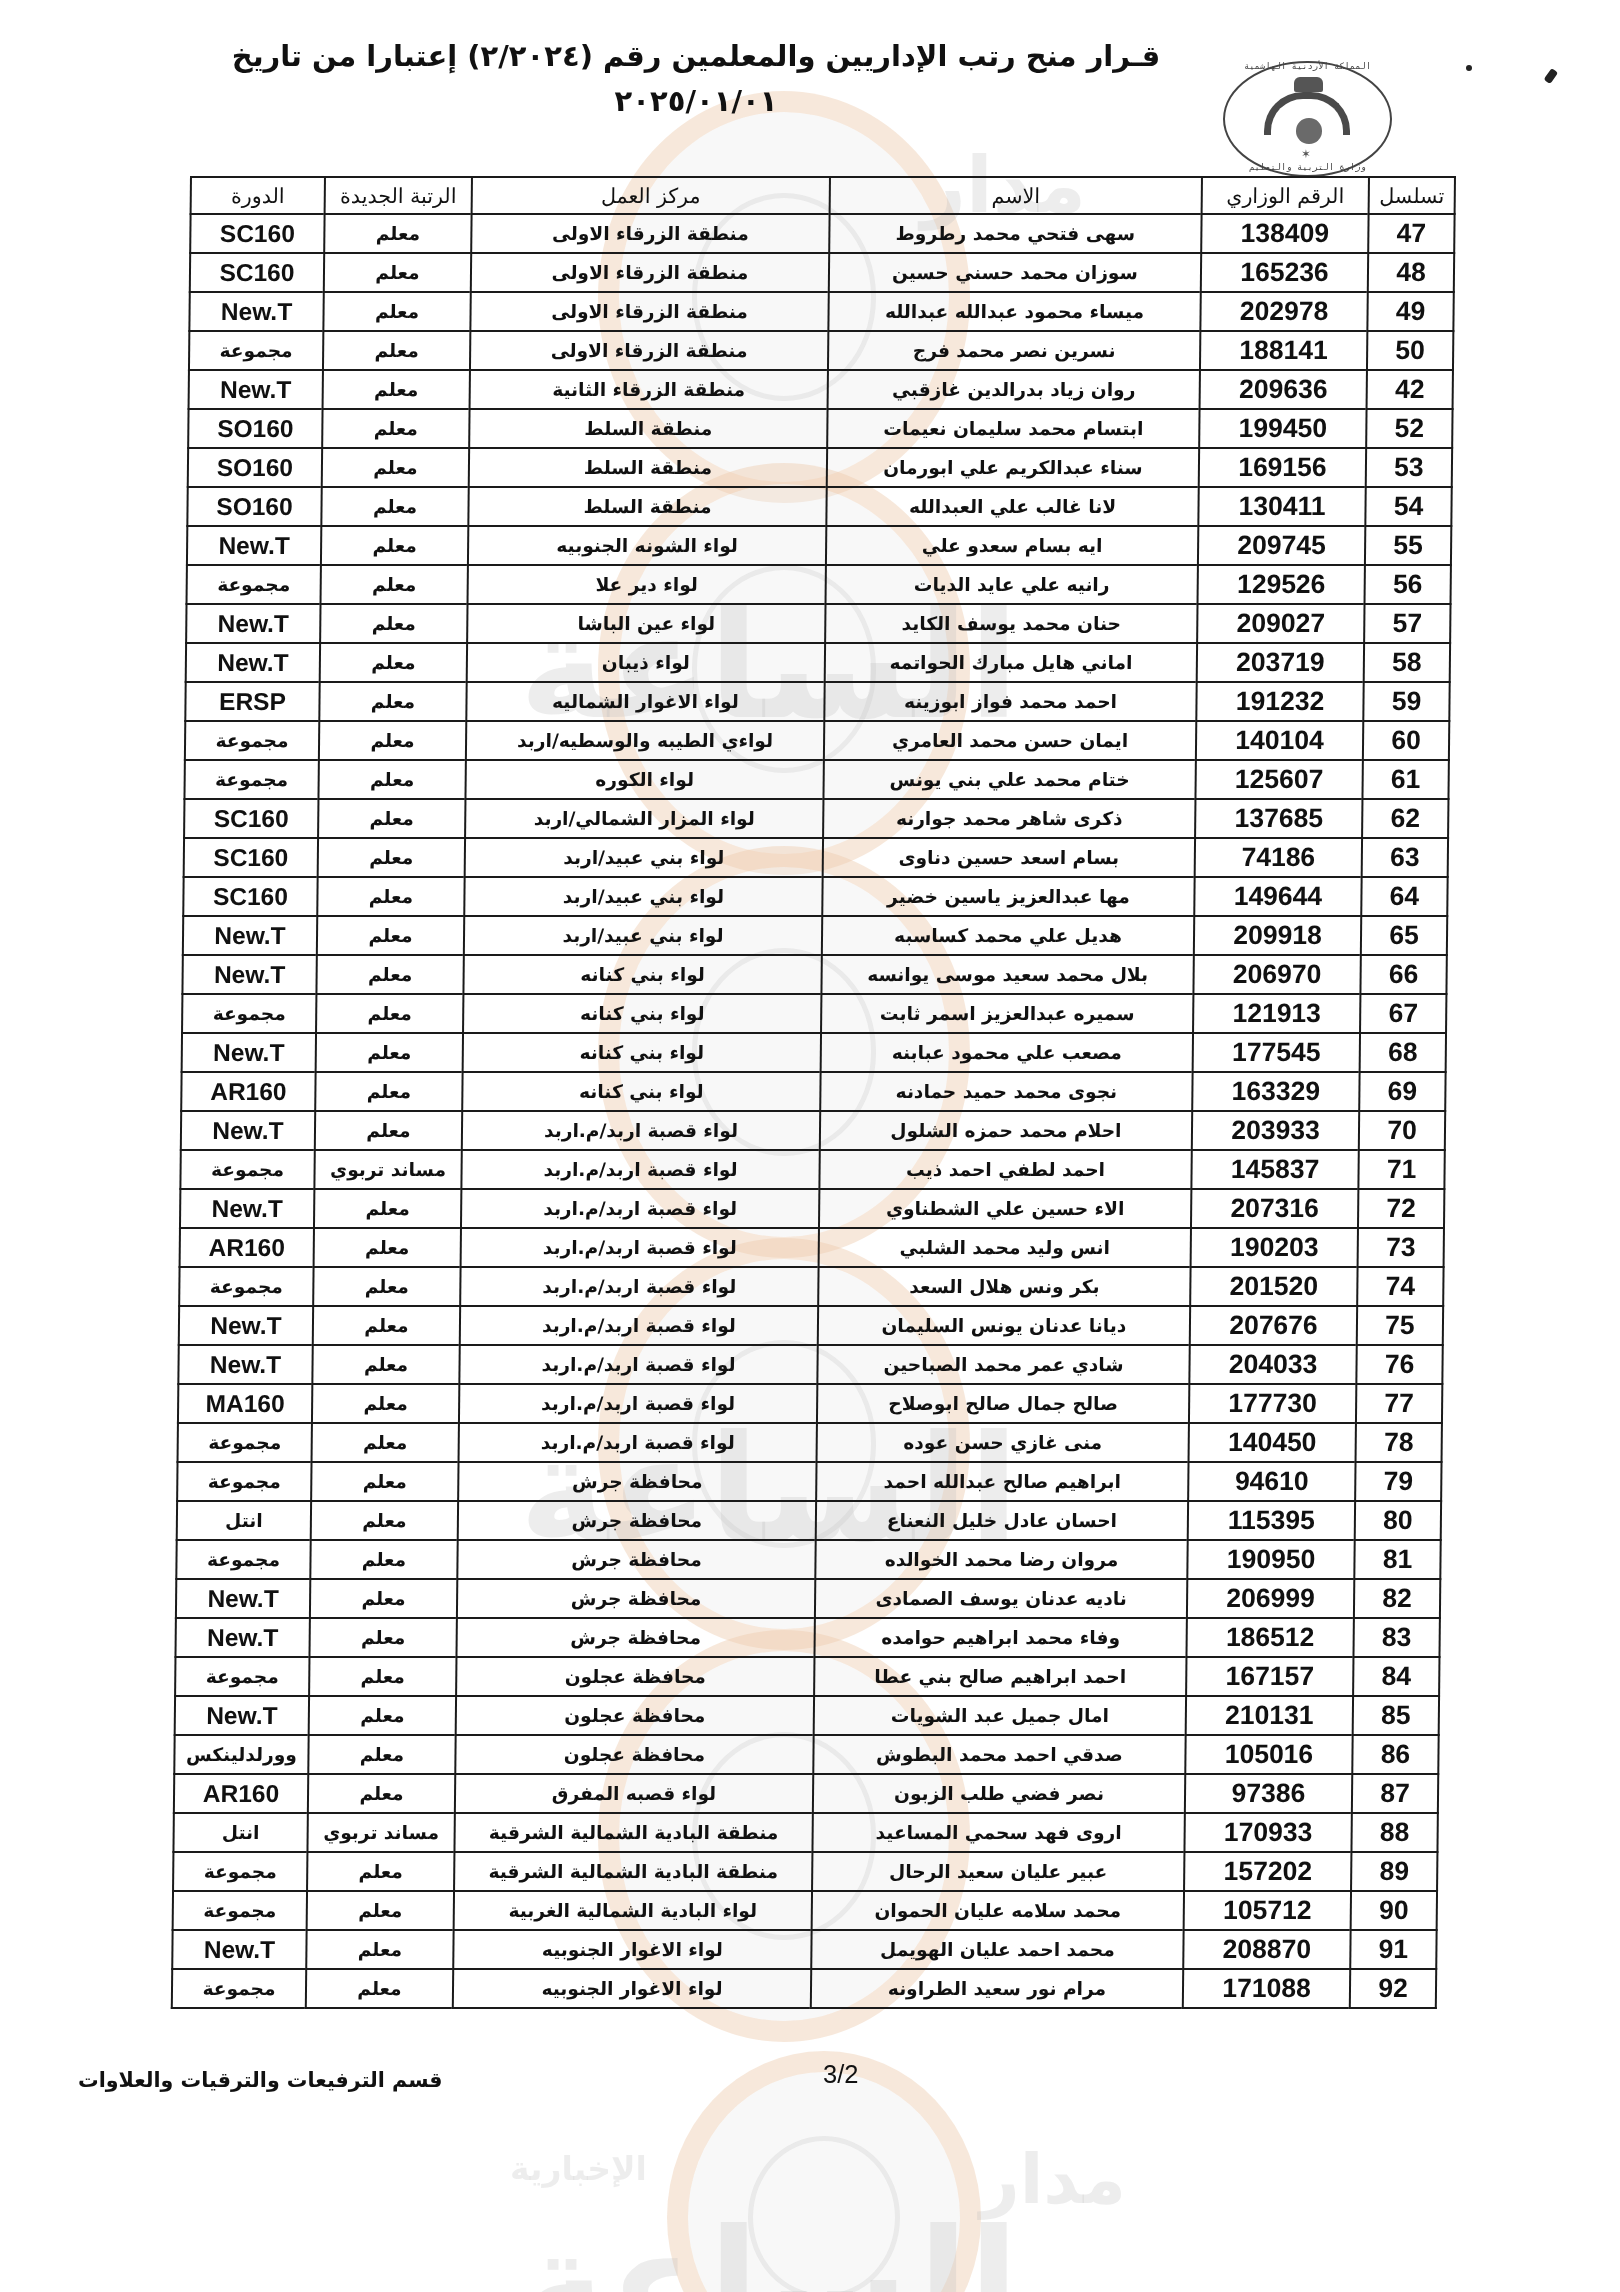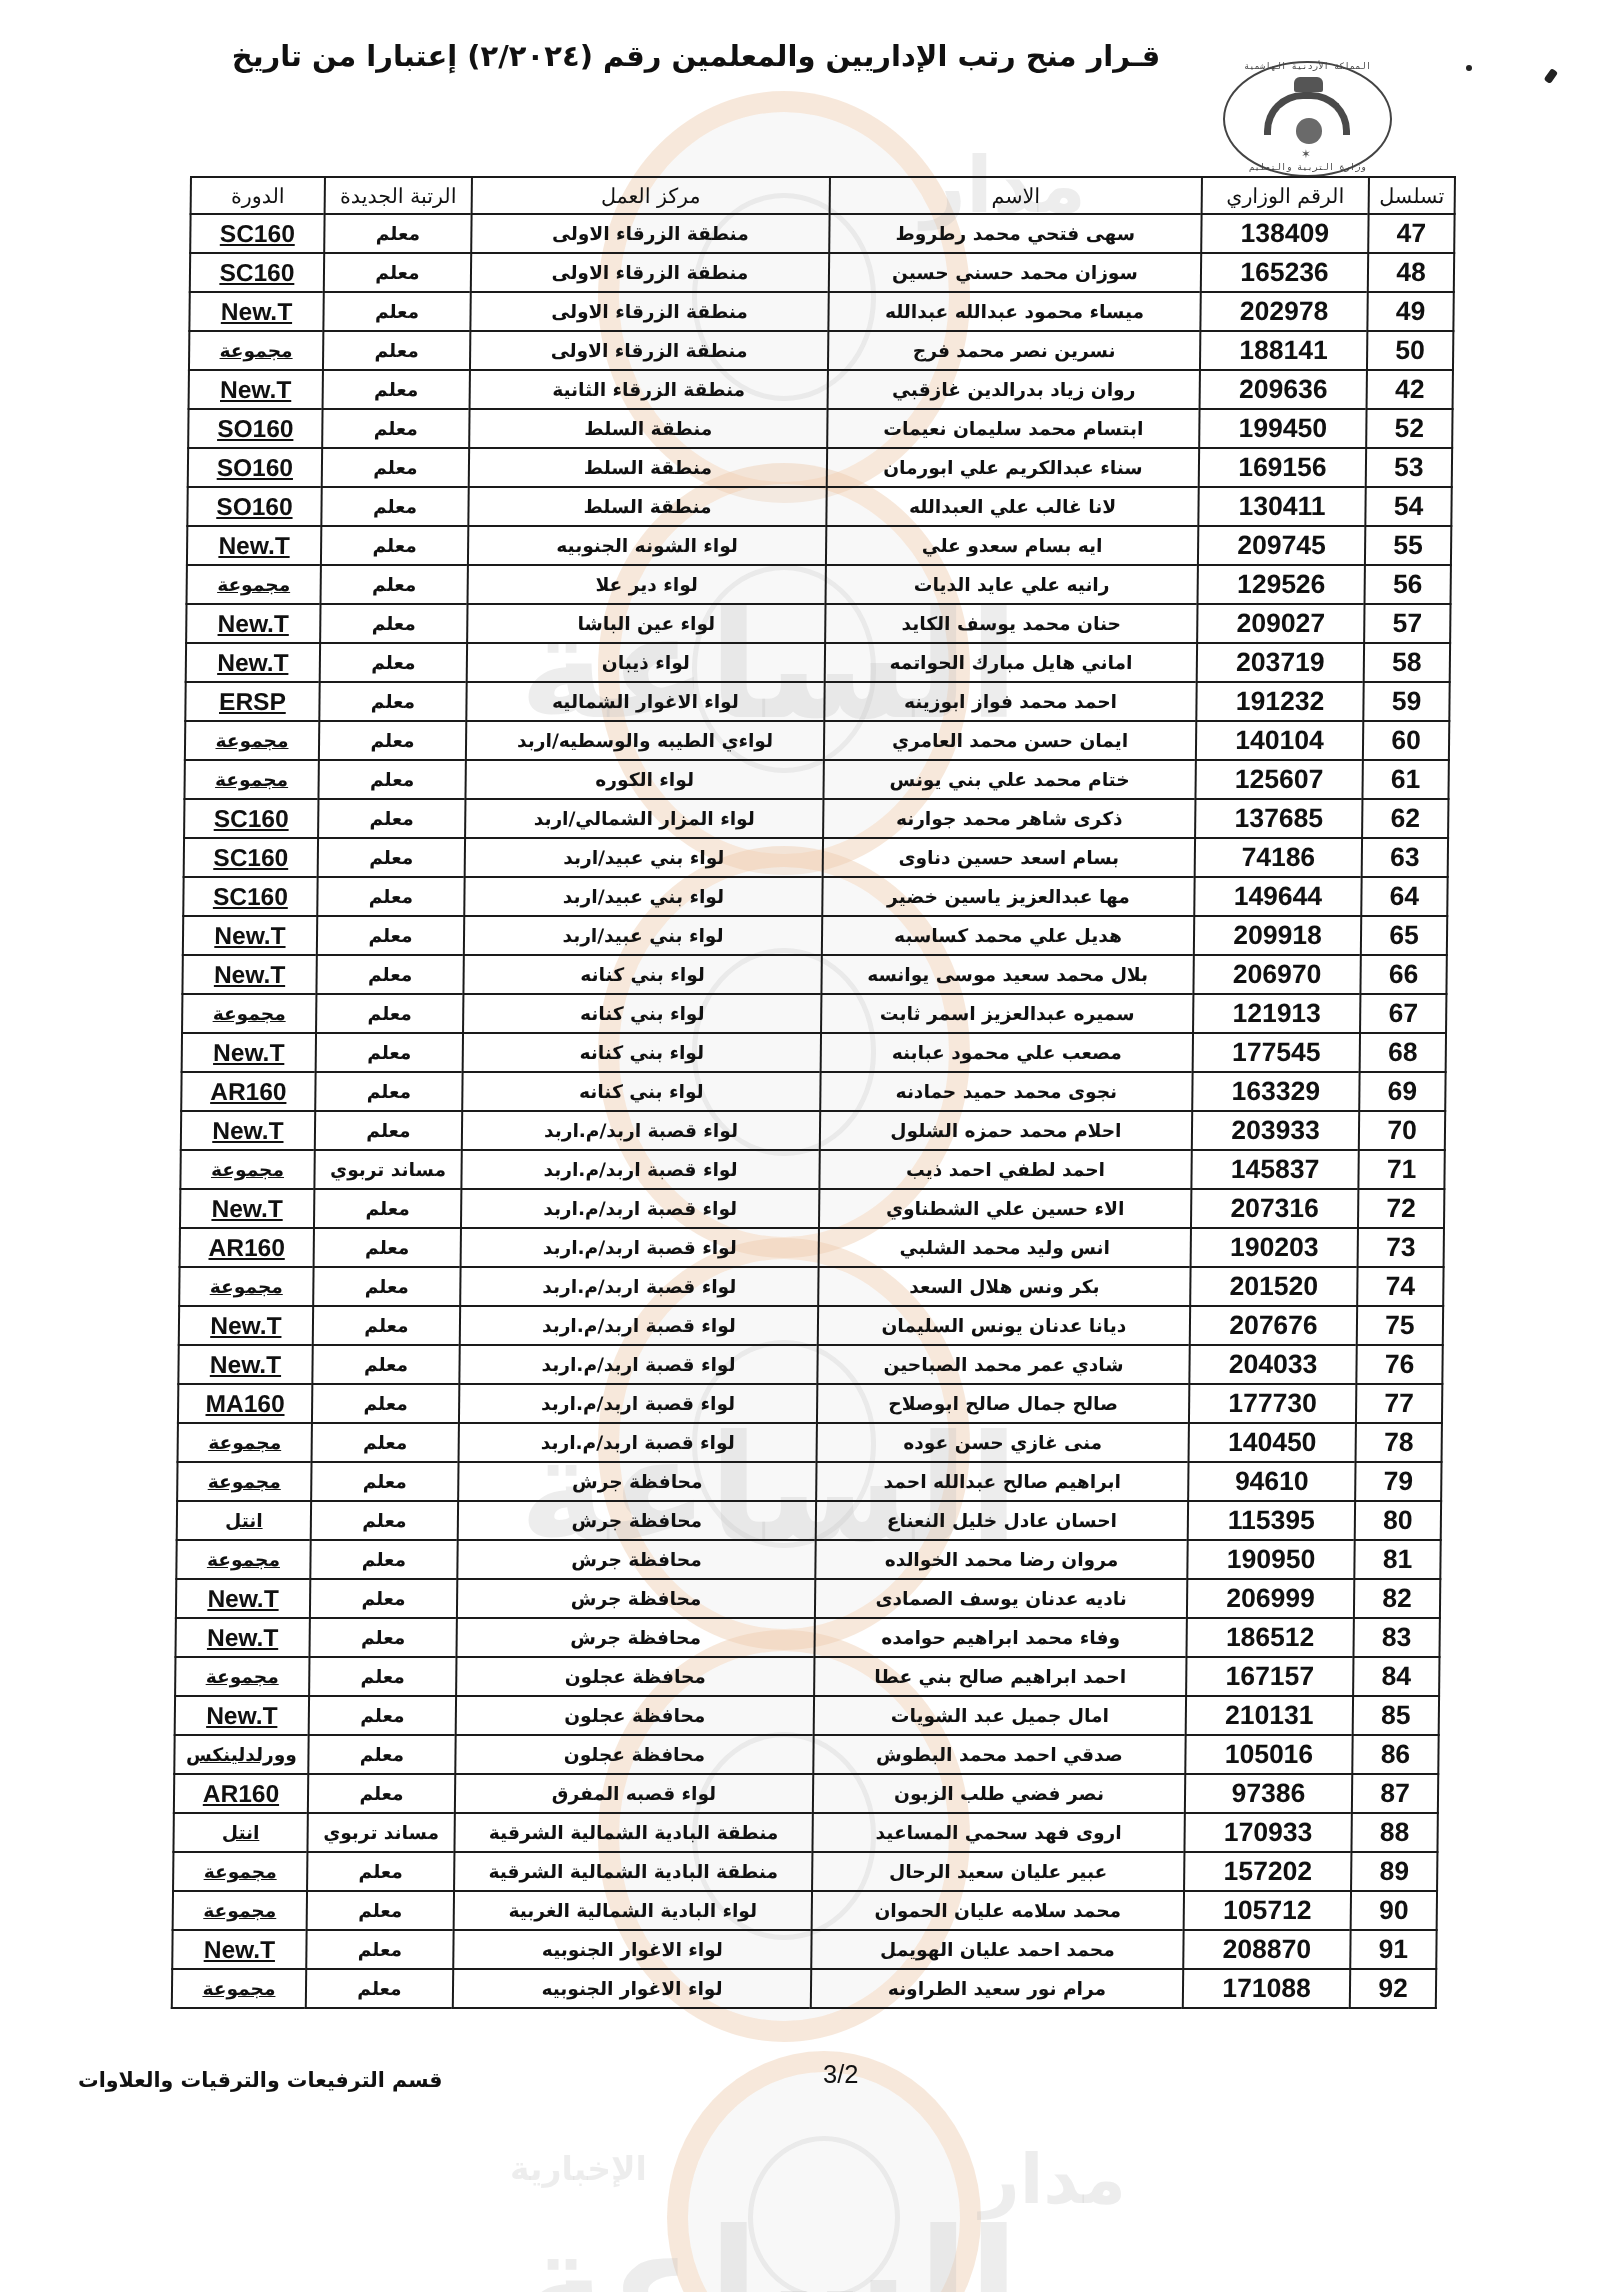--- a/index.html
+++ b/index.html
@@ -165,21 +165,20 @@
     }
     td.num, td.serial {
       font-family: "Liberation Sans", sans-serif;
       font-size: 26.5px;
       font-weight: bold;
     }
     td.course {
       font-family: "Liberation Sans", sans-serif;
       font-size: 24.5px;
       font-weight: bold;
-      text-decoration: underline;
     }
     td.course.ar {
       font-family: "DejaVu Sans", sans-serif;
       font-size: 18.6px;
     }
     col.c-serial { width: 86px; }
     col.c-num { width: 167px; }
     col.c-name { width: 372px; }
     col.c-center { width: 358px; }
     col.c-rank { width: 147px; }
@@ -226,20 +225,21 @@
   <div class="arch"></div>
   <div class="seal"></div>
   <div class="star">✶</div>
   <div class="ring-text ring-bottom">وزارة التربية والتعليم</div>
 </div>
 <div class="pin-dot"></div>
 <div class="pin-mark"></div>
 
 <div class="title">
   <span>قـرار منح رتب الإداريين والمعلمين رقم (٢/٢٠٢٤) إعتبارا من تاريخ</span>
+  <span class="line2">٢٠٢٥/٠١/٠١</span>
 </div>
 
 <div class="table-wrap">
   <table>
     <colgroup>
       <col class="c-serial">
         <col class="c-num">
         <col class="c-name">
         <col class="c-center">
         <col class="c-rank">

